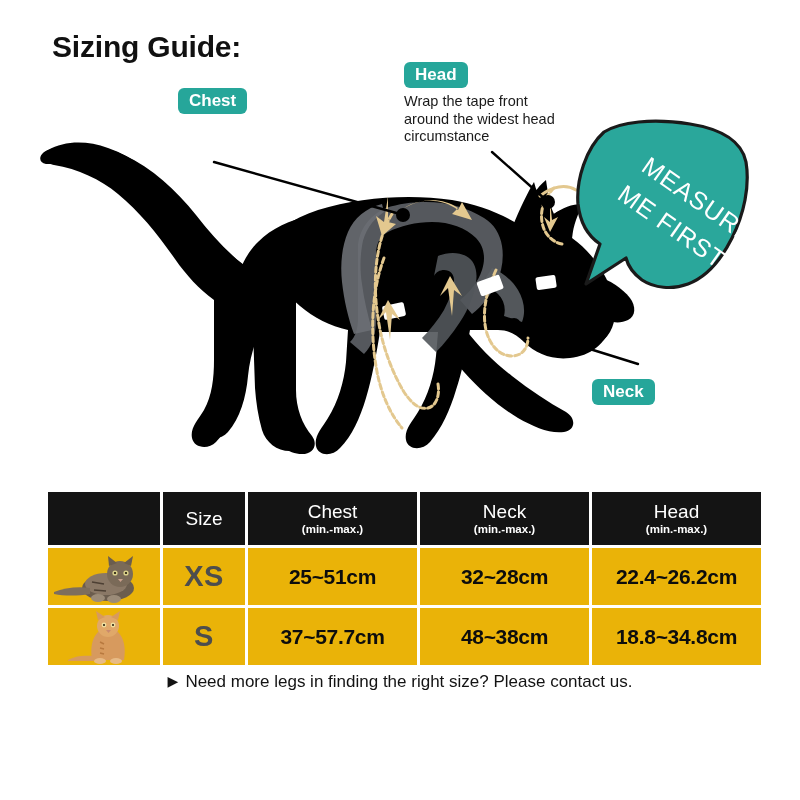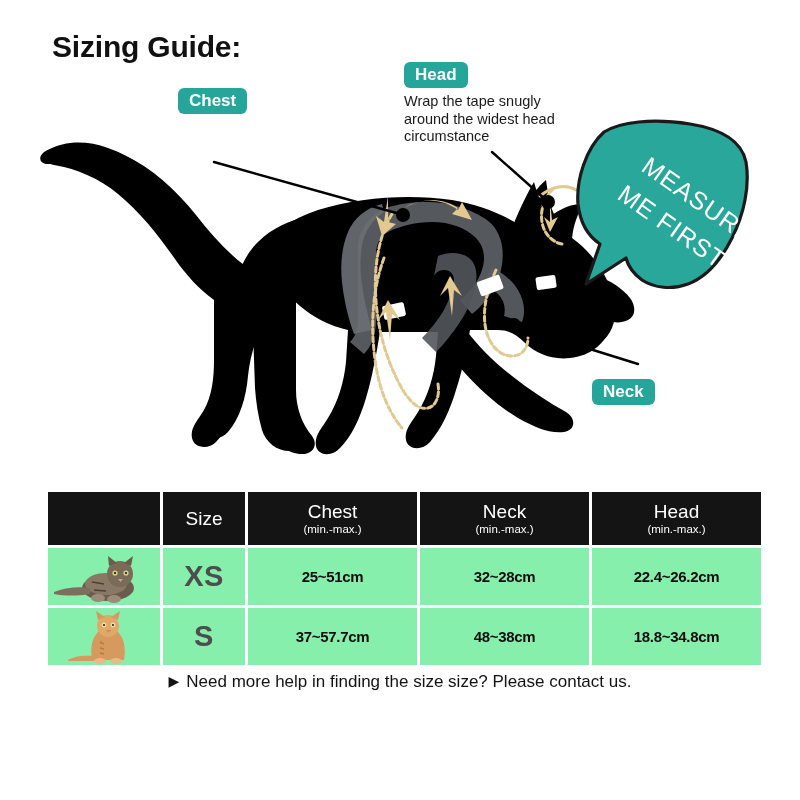--- a/index.html
+++ b/index.html
@@ -73,37 +73,37 @@
     padding: 0;
     text-align: center;
     vertical-align: middle;
   }
   #size-table thead th {
     background: #141414;
     color: #ffffff;
     height: 53px;
   }
   .th-main { font-size: 19px; font-weight: normal; line-height: 1.05; }
-  .th-sub  { font-size: 11.5px; font-weight: normal; margin-top: 1px; }
+  .th-sub  { font-size: 11.5px; font-weight: bold; margin-top: 1px; }
   #size-table tbody td {
-    background: #86efac;
+    background: #eab308;
     height: 57px;
   }
   .col-pic  { width: 112px; }
   .col-size { width: 82px; }
   .col-meas { width: 169px; }
 
   .cell-size {
     font-size: 29px;
     font-weight: bold;
     color: #4d4d4d;
     letter-spacing: 0.5px;
   }
   .cell-meas {
-    font-size: 15px;
+    font-size: 21px;
     font-weight: bold;
     color: #0d0d0d;
     letter-spacing: -0.3px;
   }
   .pic-wrap {
     width: 100%;
     height: 57px;
     position: relative;
     overflow: hidden;
   }
@@ -364,21 +364,21 @@
     <text x="616" y="198" fill="#ffffff" font-family="Liberation Sans, sans-serif" font-size="25" letter-spacing="1" transform="rotate(35 616 198)">ME FIRST</text>
   </g>
 </svg>
 
 <div class="callout" id="callout-chest">
   <div class="badge">Chest</div>
 </div>
 
 <div class="callout" id="callout-head">
   <div class="badge">Head</div>
-  <div class="callout-desc">Wrap the tape snugly
+  <div class="callout-desc">Wrap the tape front
 around the widest head
 circumstance</div>
 </div>
 
 <div class="callout" id="callout-neck">
   <div class="badge">Neck</div>
 </div>
 
 <table id="size-table">
   <colgroup>
@@ -457,14 +457,14 @@
       </td>
       <td class="cell-size">S</td>
       <td class="cell-meas">37~57.7cm</td>
       <td class="cell-meas">48~38cm</td>
       <td class="cell-meas">18.8~34.8cm</td>
     </tr>
   </tbody>
 </table>
 
 <div id="footer-note">
-  <span id="footer-bullet">▶</span><span>Need more help in finding the size size? Please contact us.</span>
+  <span id="footer-bullet">▶</span><span>Need more legs in finding the right size? Please contact us.</span>
 </div>
 
 </body></html>

